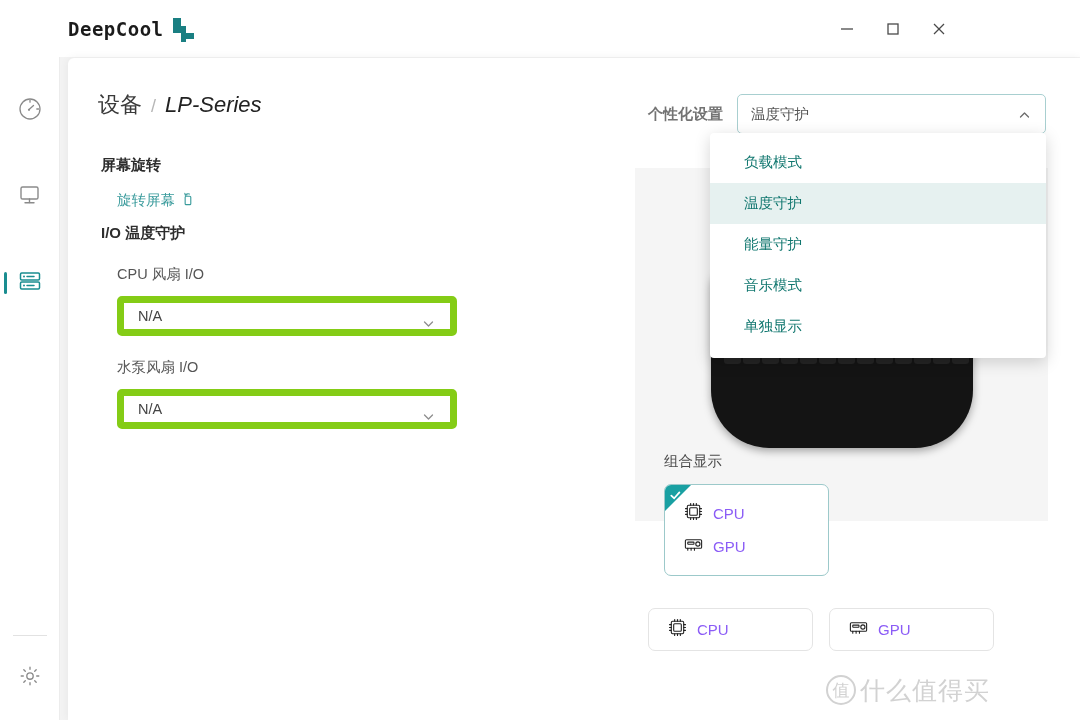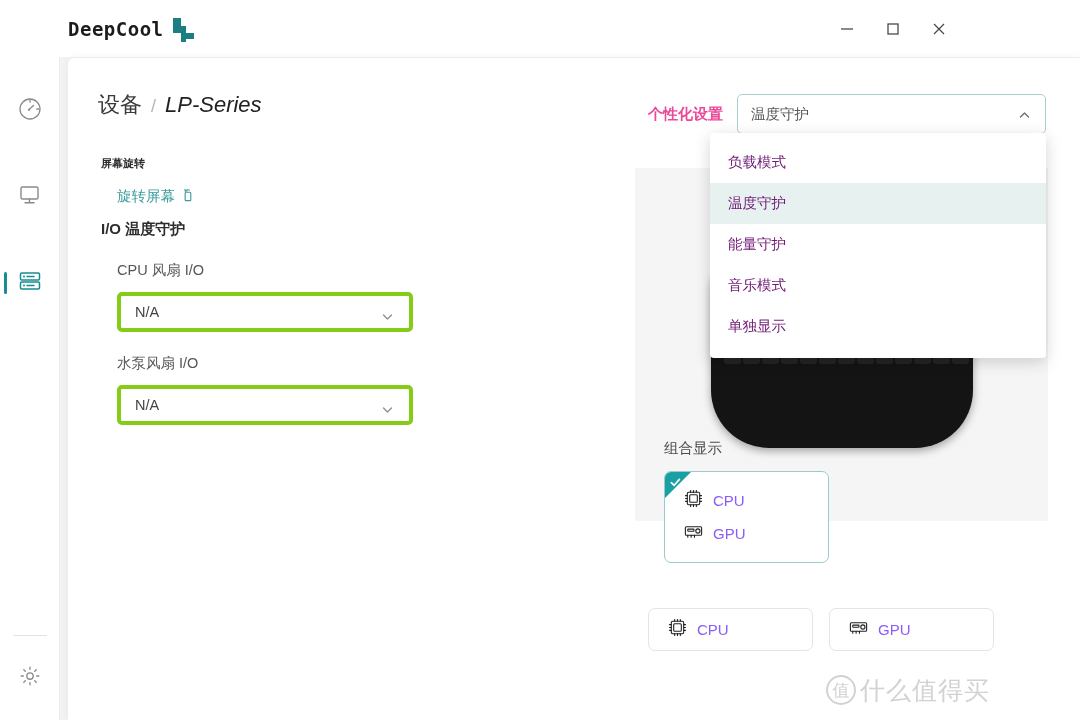--- a/index.html
+++ b/index.html
@@ -70,54 +70,54 @@
     position:absolute; left:30px; top:32px;
     font-size:22px; color:#3a3a3a; display:flex; align-items:baseline; gap:9px;
   }
   .crumb-sep { color:#b6b6b6; font-size:18px; }
   .crumb-cur { color:#222;font-style:italic; }
 
   
   .person-row {
     position:absolute; right:34px; top:36px; display:flex; align-items:center; gap:14px;
   }
-  .person-label { font-size:15px; font-weight:700; color:#ec4899; }
+  .person-label { font-size:15px; font-weight:700; color:#737373; }
   .select-box {
     width:309px; height:40px; border:1px solid #a8cfd0; border-radius:5px;
     background:#ffffff; display:flex; align-items:center;
     padding:0 13px; position:relative;
   }
   .select-value { font-size:14.5px; color:#555; }
   .select-caret { position:absolute; right:13px; top:13px; color:#6b6b6b; }
 
   
   .dropdown {
     position:absolute; left:710px; top:133px; width:336px;
     background:#ffffff; border-radius:4px;
     box-shadow: 0 4px 16px rgba(0,0,0,0.17);
     padding:9px 0 11px 0; z-index:40;
   }
   .dd-item {
     height:41px; display:flex; align-items:center;
-    padding-left:18px; font-size:14.5px; color:#701a75;
+    padding-left:34px; font-size:14.5px; color:#0f766e;
   }
   .dd-item.sel { background:#e6f1f0; }
 
   
   .settings-col { position:absolute; left:33px; top:98px; width:420px; }
-  .sec-title { font-size:11px; font-weight:700; color:#2d2d2d; }
+  .sec-title { font-size:15px; font-weight:700; color:#2d2d2d; }
   .rotate-link {
     margin:16px 0 0 16px; font-size:14.5px; color:#3a9b9c;
     display:inline-flex; align-items:center; gap:5px;
   }
   .sec-title2 { margin-top:14px; font-size:15px; font-weight:700; color:#2d2d2d; }
   .field-label { margin:22px 0 0 16px; font-size:14.5px; color:#555; }
   .field-select {
-    margin:12px 0 0 16px; width:296px; height:40px;
-    border:4px solid #84cc16; border-radius:5px; background:#fff;
+    margin:12px 0 0 16px; width:340px; height:40px;
+    border:7px solid #84cc16; border-radius:5px; background:#fff;
     display:flex; align-items:center; padding:0 14px; position:relative;
   }
   .field-select .fs-val { font-size:14.5px; color:#444; }
   .field-select .fs-caret { position:absolute; right:14px; top:13px; color:#8d8d8d; }
 
   
   .preview-panel {
     position:absolute; left:567px; top:110px; width:413px; height:353px;
     background:#f5f5f5;
   }
@@ -372,21 +372,21 @@
             <div class="led"></div>
             <div class="led"></div>
             <div class="led"></div>
             <div class="led"></div>
             <div class="led"></div>
             <div class="led"></div>
           </div>
       </div>
     </div>
 
-    <div class="disp-sec" style="top:381px;padding-left:16px;">
+    <div class="disp-sec" style="top:394px;padding-left:16px;">
       <div class="disp-title">组合显示</div>
       <div class="combo-card">
         <div class="check-corner"></div>
         <span class="check-mark">
           <svg width="13" height="13" viewBox="0 0 14 14" fill="none" stroke="#ffffff" stroke-width="1.9">
             <polyline points="2.5,7.2 5.6,10 11.2,3.6" stroke-linecap="round" stroke-linejoin="round"></polyline>
           </svg>
         </span>
         <div class="opt-row">
           <span>

